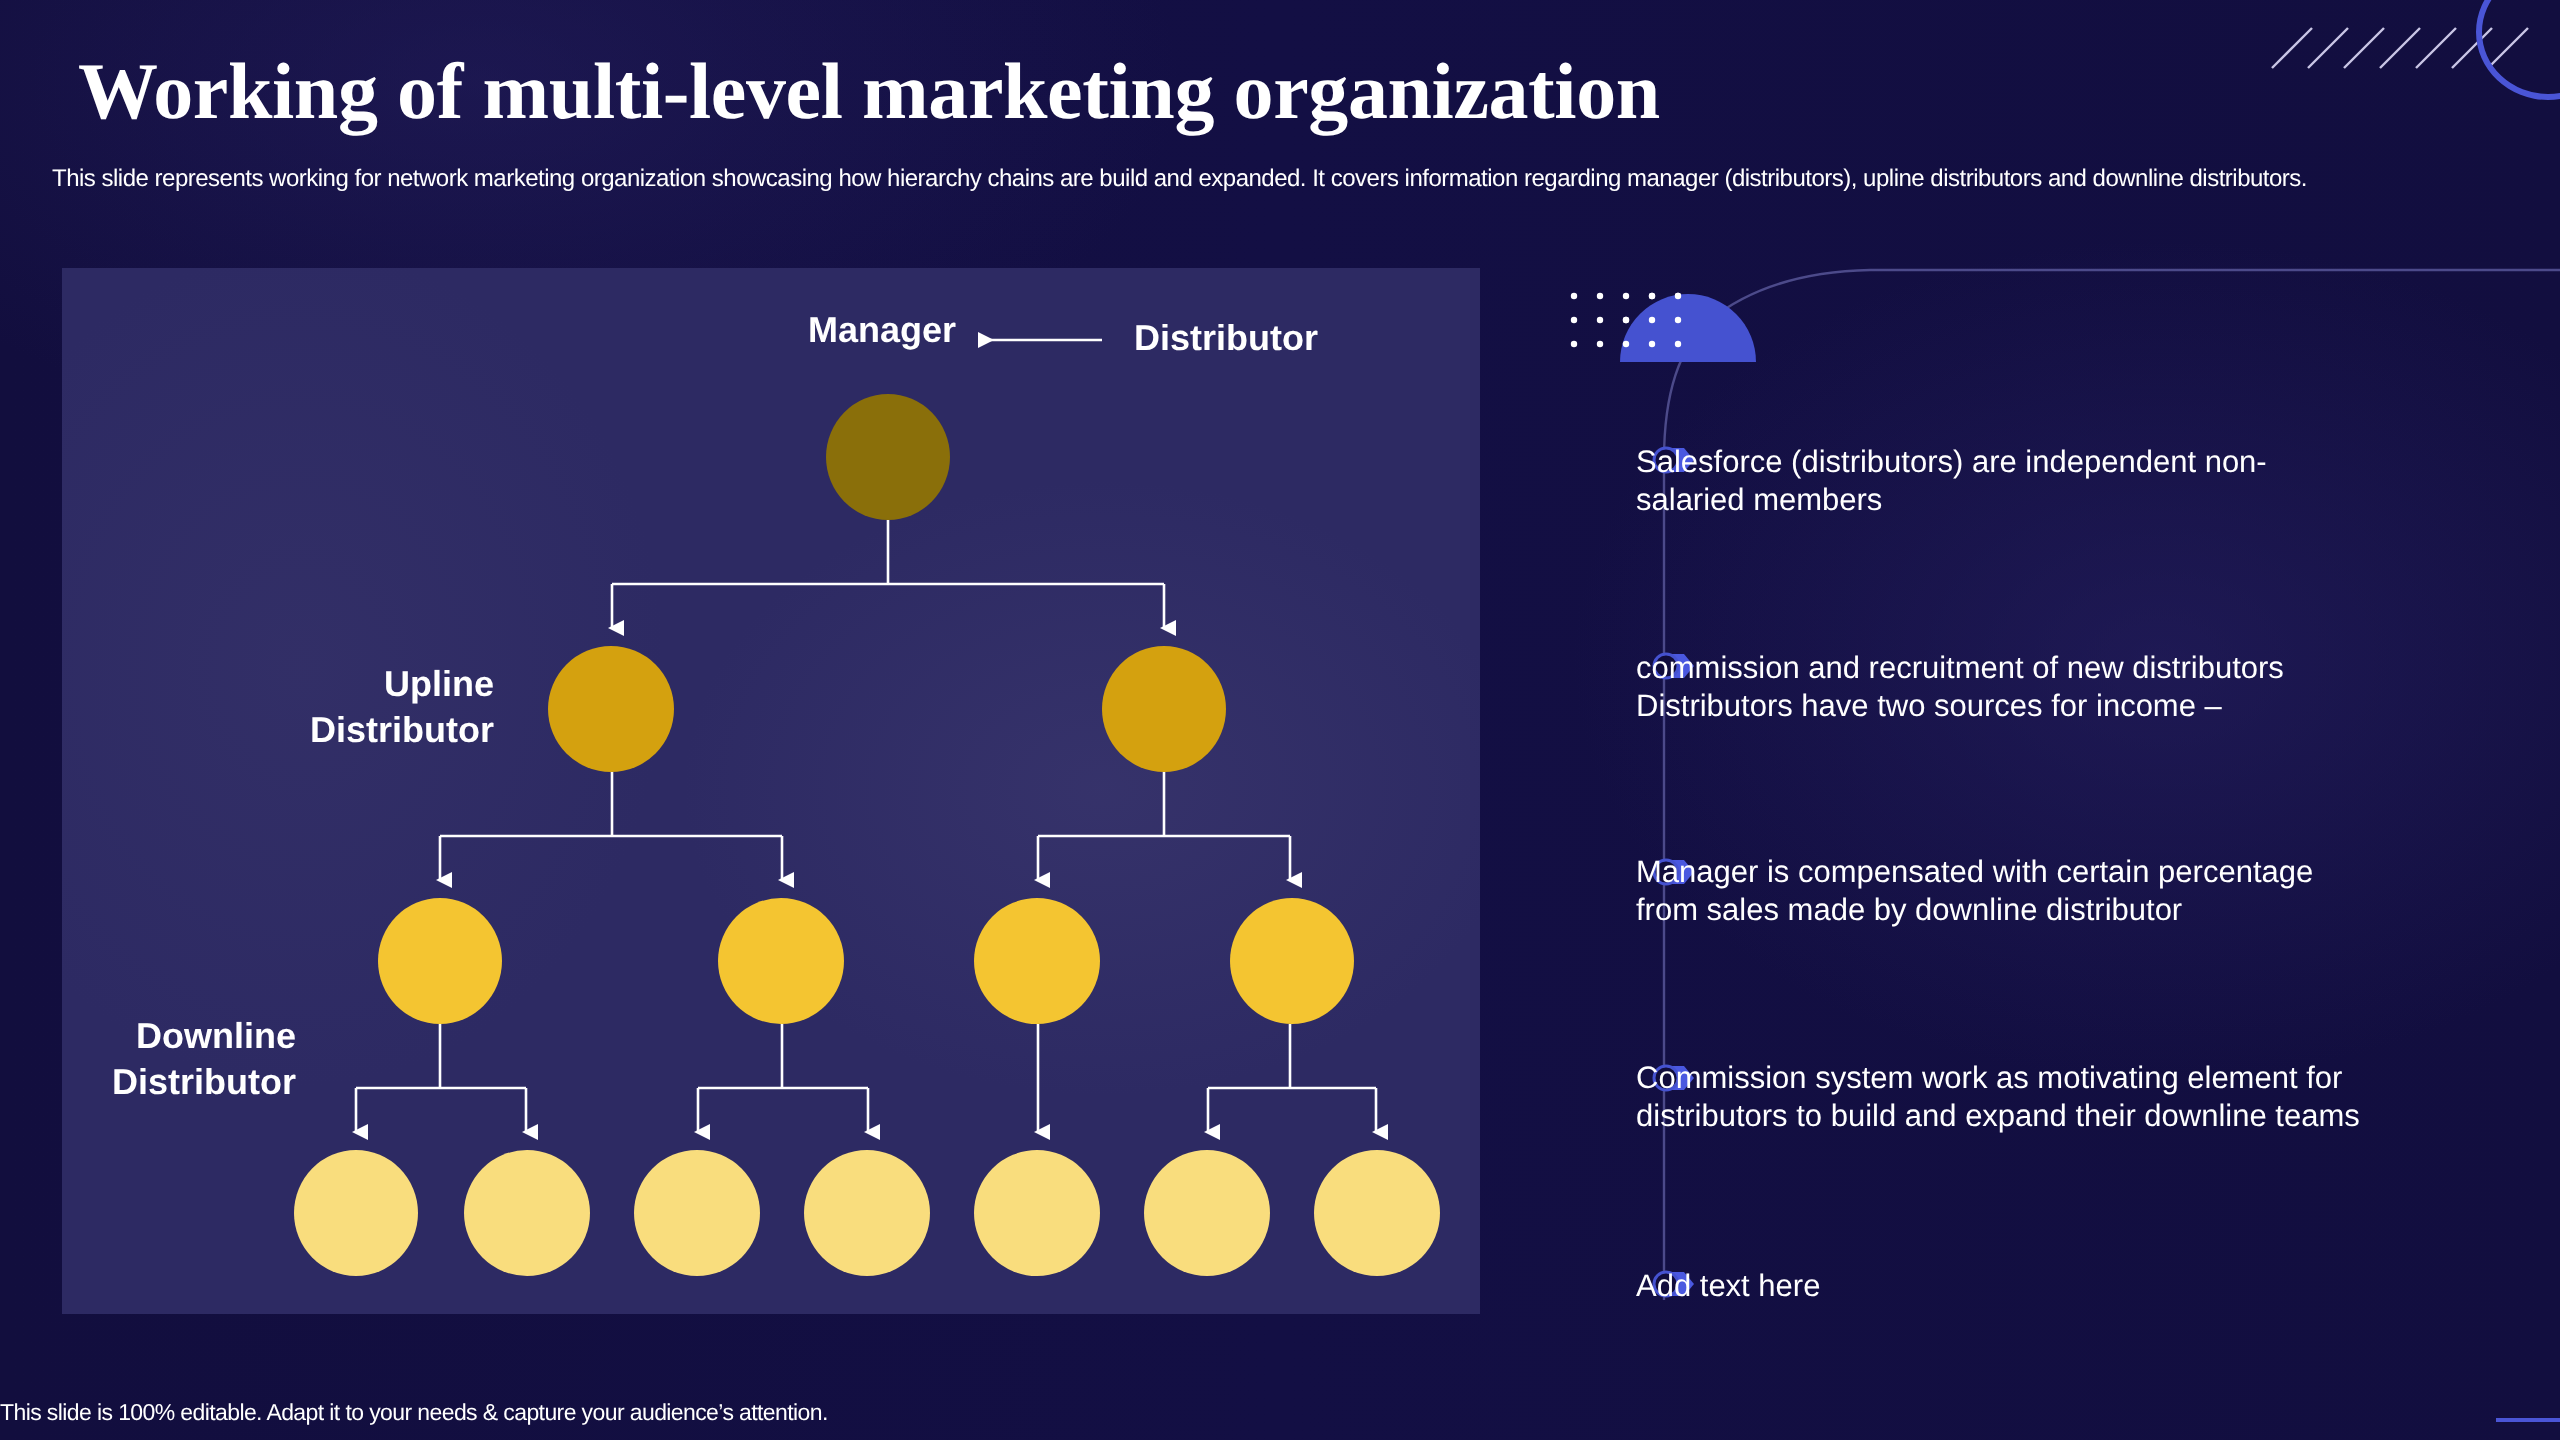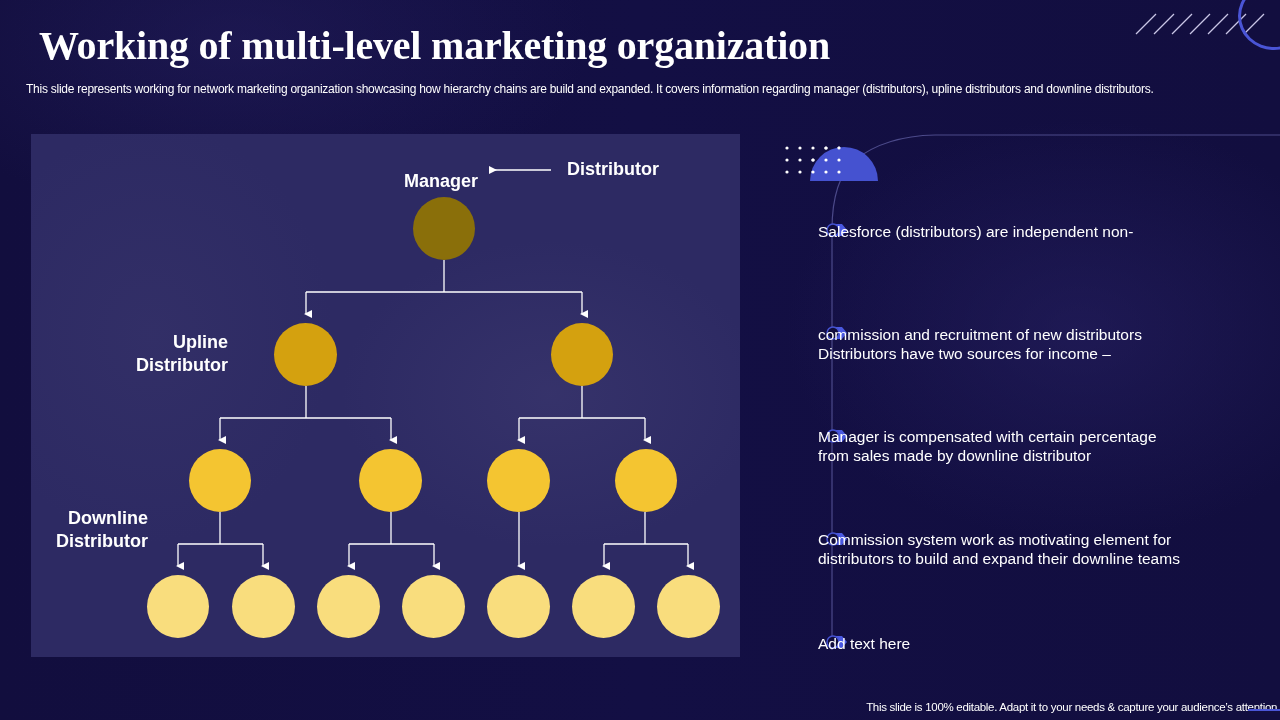--- a/index.html
+++ b/index.html
@@ -55,21 +55,21 @@
     }
     .dots { position: absolute; left: 784px; top: 145px; }
     .bullet {
       position: absolute; left: 824px; width: 26px; height: 16px;
     }
     .bullet-text {
       position: absolute; left: 818px; width: 390px;
       font-size: 15.5px; line-height: 19px; color: #ffffff;
     }
     .footer {
-      position: absolute; left: 0; width: 1280px; top: 701px; text-align: right;
+      position: absolute; left: 0; width: 1280px; top: 701px; text-align: left;
       font-size: 11.5px; color: #ffffff; letter-spacing: -0.3px;
     }
     .footer-line { position: absolute; left: 1248px; top: 709px; width: 32px; height: 2px; background: #4a55d6; }
   </style>
 </head>
 <body>
 
 <div class="title">Working of multi-level marketing organization</div>
 <div class="subtitle">This slide represents working for network marketing organization showcasing how hierarchy chains are build and expanded. It covers information regarding manager (distributors), upline distributors and downline distributors.</div>
 
@@ -127,24 +127,24 @@
 
       <line x1="488" y1="378" x2="488" y2="432" marker-end="url(#arr)"></line>
 
       <line x1="614" y1="378" x2="614" y2="410"></line>
       <line x1="573" y1="410" x2="657" y2="410"></line>
       <line x1="573" y1="410" x2="573" y2="432" marker-end="url(#arr)"></line>
       <line x1="657" y1="410" x2="657" y2="432" marker-end="url(#arr)"></line>
     </g>
   </svg>
 
-  <div class="lbl" style="left:373px; top:36px;">Manager</div>
+  <div class="lbl" style="left:373px; top:20px;">Manager</div>
   <div class="lbl" style="left:536px; top:24px;">Distributor</div>
 
-  <div class="lbl right" style="right:512px; top:197px;">
+  <div class="lbl right" style="right:493px; top:197px;">
     <div>Upline</div>
     <div>Distributor</div>
   </div>
   <div class="lbl right" style="right:592px; top:373px;">
     <div>Downline</div>
     <div>Distributor</div>
   </div>
 
   <div class="node n0" style="left:382px; top:63px; width:62px; height:63px;"></div>
 
@@ -205,20 +205,21 @@
     </g>
   </svg>
 </div>
 
 <svg class="bullet" style="top:222px;" viewBox="0 0 26 16">
   <path d="M12,2 L18,2 L23,8 L18,14 L12,14 Z" fill="#4a58e0"></path>
   <circle cx="9" cy="8" r="6" fill="#110d3c" stroke="#4552d0" stroke-width="1.5"></circle>
 </svg>
 <div class="bullet-text" style="top:222px;">
   <div>Salesforce (distributors) are independent non-</div>
+  <div>salaried members</div>
 </div>
 
 <svg class="bullet" style="top:325px;" viewBox="0 0 26 16">
   <path d="M12,2 L18,2 L23,8 L18,14 L12,14 Z" fill="#4a58e0"></path>
   <circle cx="9" cy="8" r="6" fill="#110d3c" stroke="#4552d0" stroke-width="1.5"></circle>
 </svg>
 <div class="bullet-text" style="top:325px;">
   <div>commission and recruitment of new distributors</div>
   <div>Distributors have two sources for income –</div>
 </div>

